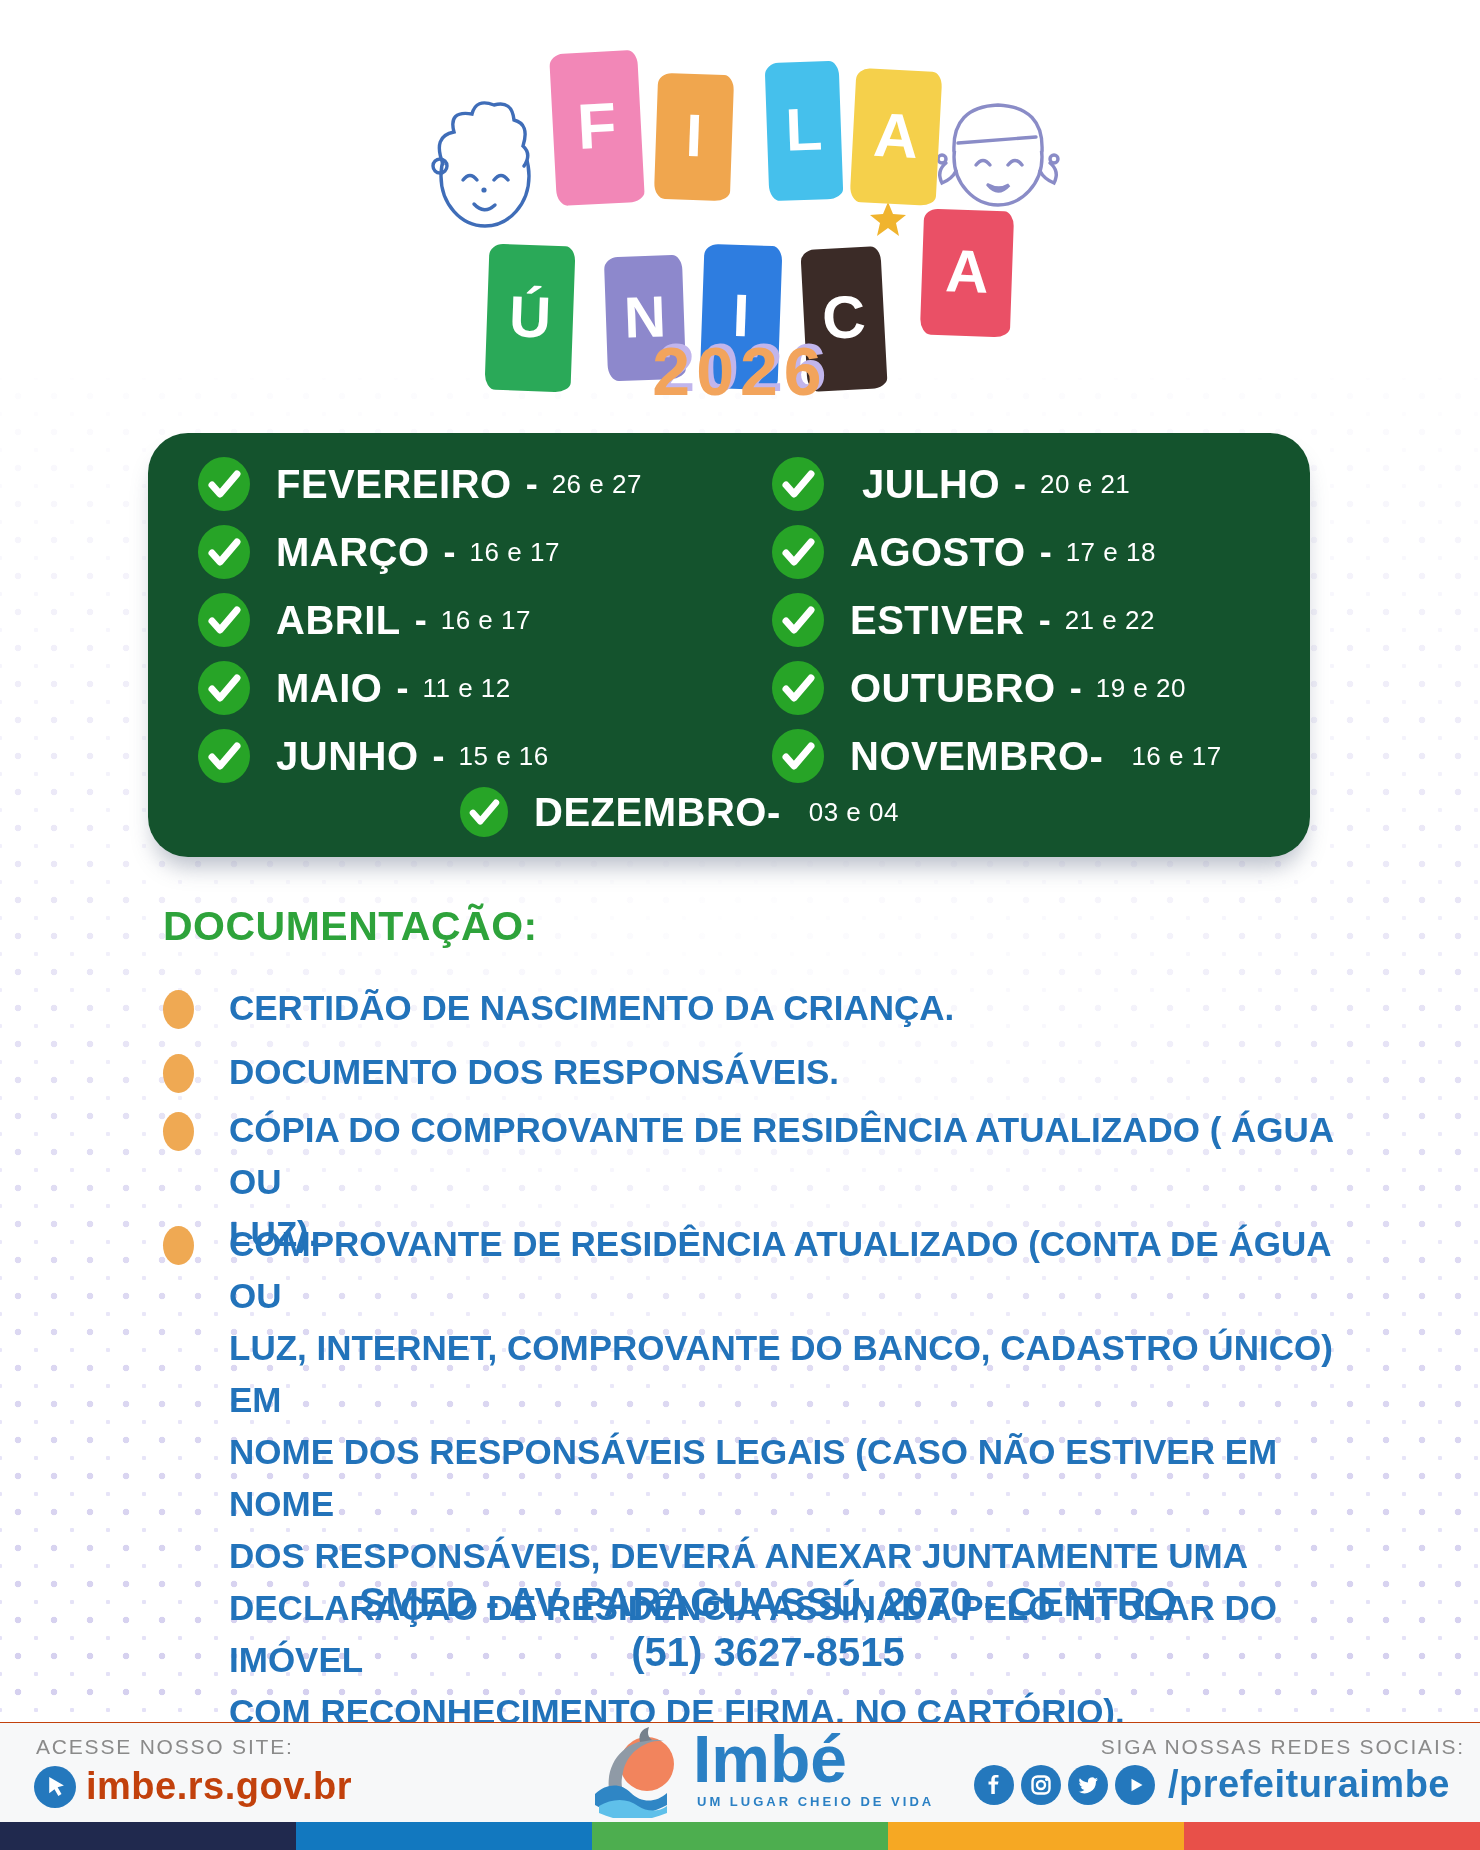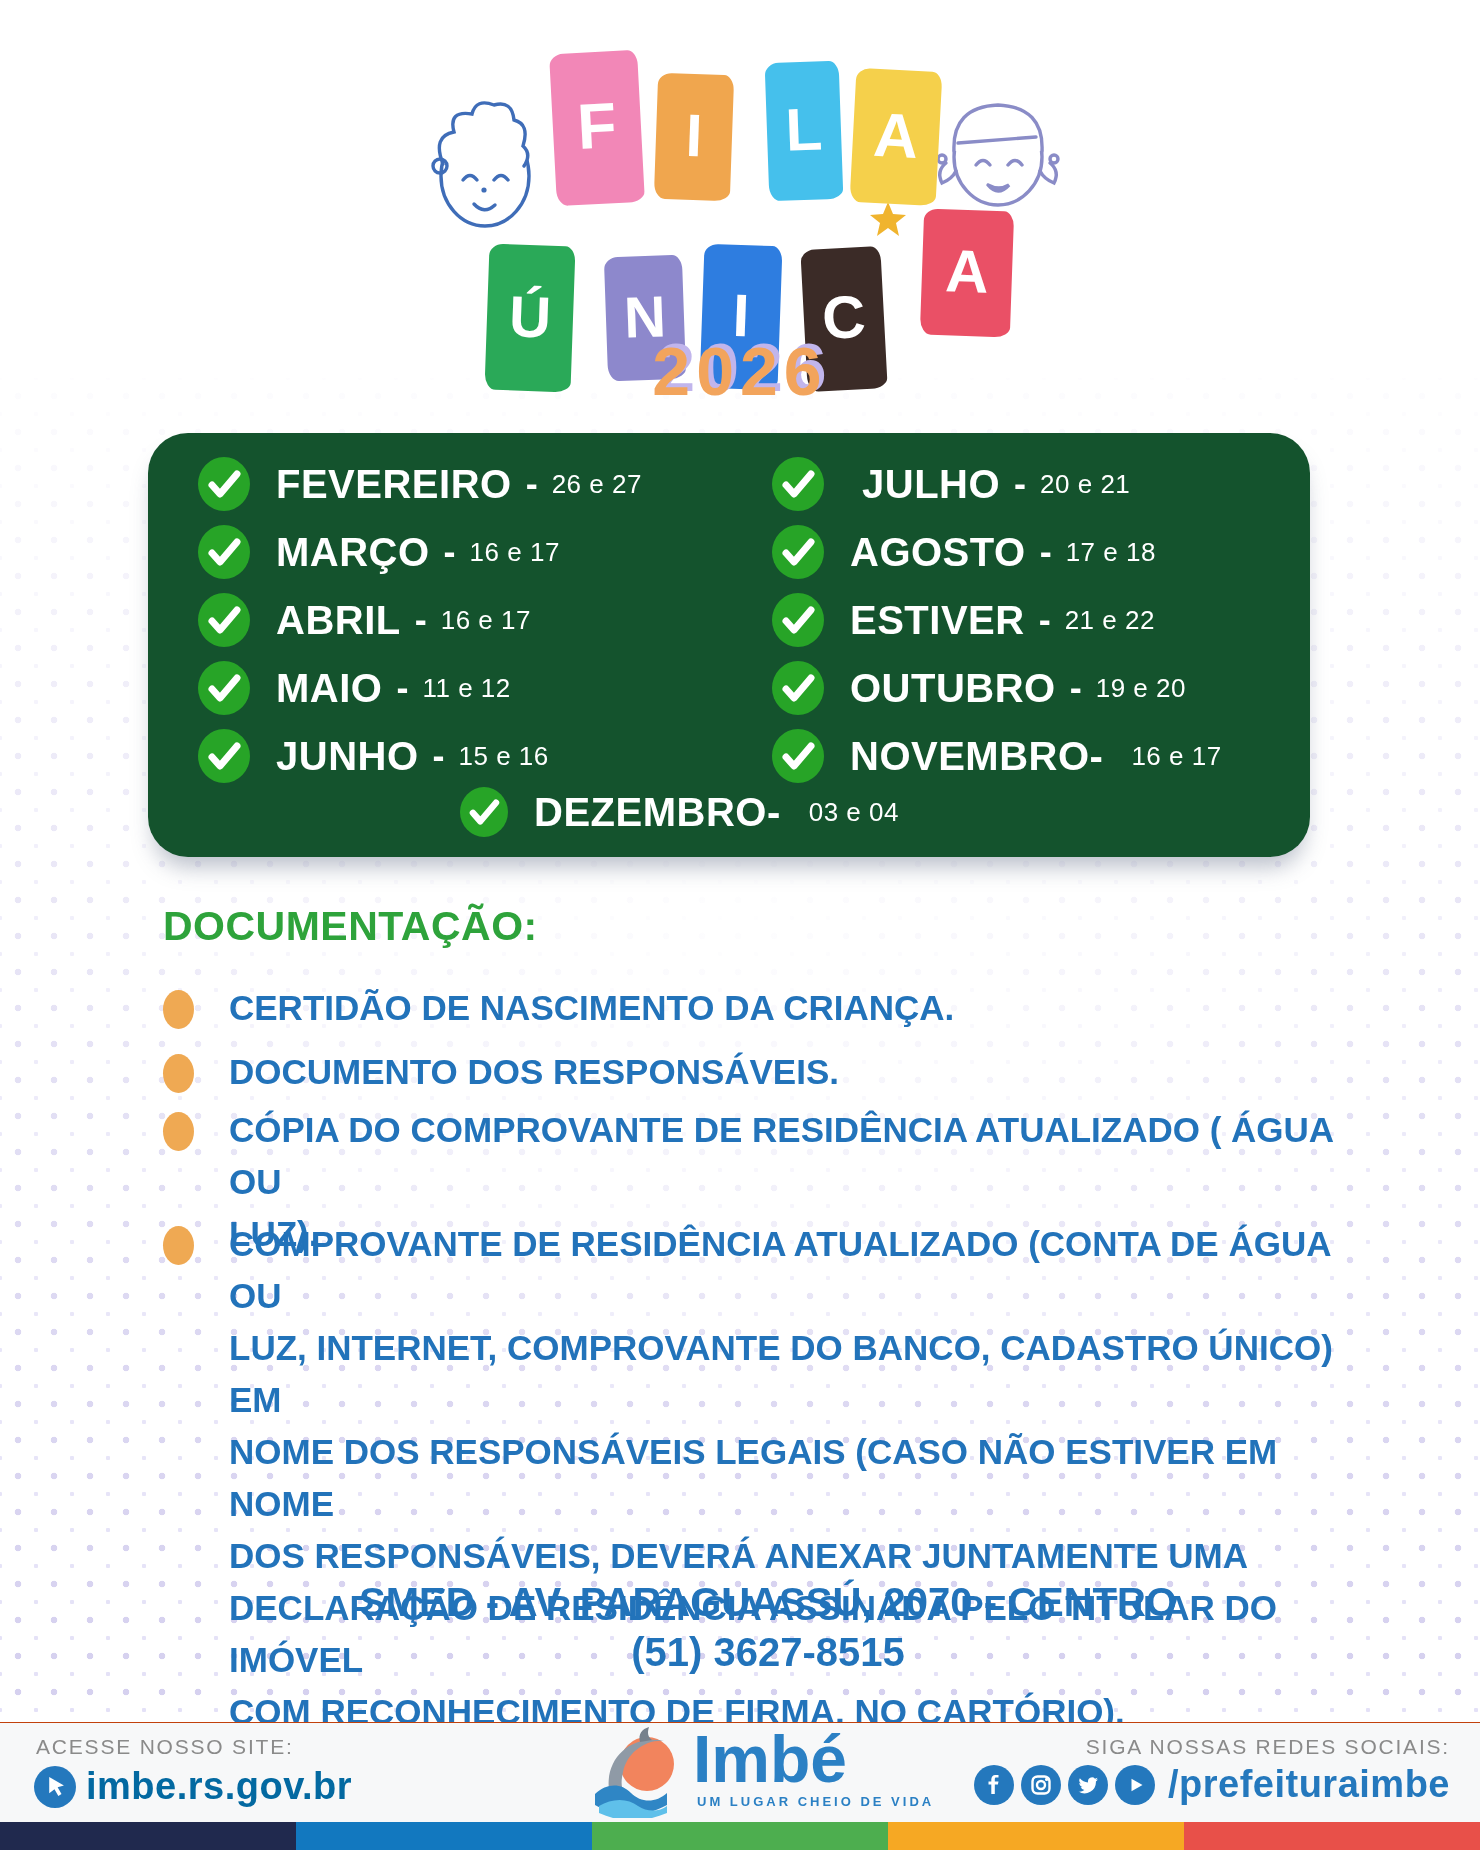--- a/index.html
+++ b/index.html
@@ -51,21 +51,21 @@
   .contact{position:absolute;left:0;top:1578px;width:1480px;text-align:center;
            color:#2273ba;font-weight:700;padding-left:28px;}
   .contact .address{font-size:40px;line-height:48px;}
   .contact .phone{font-size:40px;line-height:48px;margin-top:2px;}
 
   
   .footer{position:absolute;left:0;top:1722px;width:1480px;height:100px;background:#f7f8f9;
           border-top:1px solid #c2410c;}
   .f-label{position:absolute;font-size:21px;letter-spacing:1.8px;color:#8a8a8a;font-weight:400;}
   .site-row{position:absolute;left:34px;top:42px;display:flex;align-items:center;}
-  .site-row .txt{font-size:38px;font-weight:700;color:#0369a1;margin-left:10px;letter-spacing:.5px;}
+  .site-row .txt{font-size:38px;font-weight:700;color:#c2410c;margin-left:10px;letter-spacing:.5px;}
   .social-row{position:absolute;right:30px;top:40px;display:flex;align-items:center;}
   .social-row .sicon{width:40px;height:40px;margin-right:7px;display:block;}
   .social-row .txt{font-size:38px;font-weight:700;color:#2478bd;margin-left:6px;letter-spacing:.5px;}
   .imbe{position:absolute;left:585px;top:3px;display:flex;align-items:flex-start;}
   .imbe .word{font-size:66px;font-weight:700;color:#2b80c4;line-height:66px;margin-left:8px;}
   .imbe .tag{font-size:13px;font-weight:700;letter-spacing:3px;color:#2b80c4;margin-left:12px;margin-top:2px;}
 
   .stripe{position:absolute;left:0;top:1822px;width:1480px;height:28px;display:flex;}
   .stripe div{width:296px;height:28px;}
 </style>
@@ -294,21 +294,21 @@
         <path d="M55 16 c-2 -8 2 -13 9 -15 c-2 6 -1 10 3 13 z" fill="#76818d"></path>
         <path d="M10 68 c12 -11 26 -11 36 -1 c10 10 25 10 36 0 l0 12 c-24 13 -50 13 -72 0 z" fill="#2f86c5"></path>
         <path d="M14 80 c13 -8 29 -8 39 0 c9 6 21 6 29 0 l0 7 c-24 10 -46 10 -68 0 z" fill="#5fc0ea"></path>
       </svg>
       <div>
         <div class="word">Imbé</div>
         <div class="tag">UM LUGAR CHEIO DE VIDA</div>
       </div>
     </div>
 
-    <div class="f-label" style="right:30px;top:12px">SIGA NOSSAS REDES SOCIAIS:</div>
+    <div class="f-label" style="right:15px;top:12px">SIGA NOSSAS REDES SOCIAIS:</div>
     <div class="social-row">
       <svg class="sicon" viewBox="0 0 40 40">
         <circle cx="20" cy="20" r="20" fill="#2478bd"></circle>
         <path d="M24.5 12.5h-2.6c-.6 0-1.1.7-1.1 1.4v2.6h3.7l-.6 3.1h-3.1v9.4h-3.5v-9.4h-2.8v-3.1h2.8v-2.2c0-2.4 1.7-4.4 3.9-4.4h3.3z" fill="#fff"></path>
       </svg>
       <svg class="sicon" viewBox="0 0 40 40">
         <circle cx="20" cy="20" r="20" fill="#2478bd"></circle>
         <rect x="11.5" y="11.5" width="17" height="17" rx="5" fill="none" stroke="#fff" stroke-width="2.4"></rect>
         <circle cx="20" cy="20" r="4" fill="none" stroke="#fff" stroke-width="2.4"></circle>
         <circle cx="25.6" cy="14.4" r="1.6" fill="#fff"></circle>

